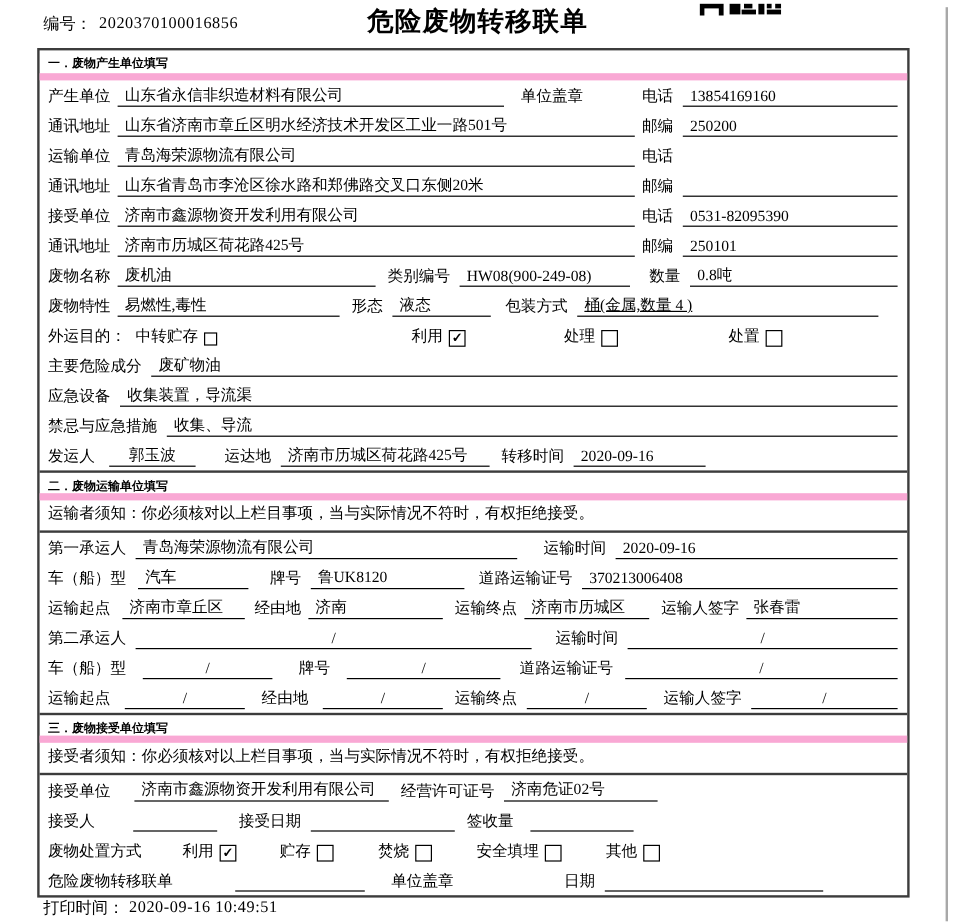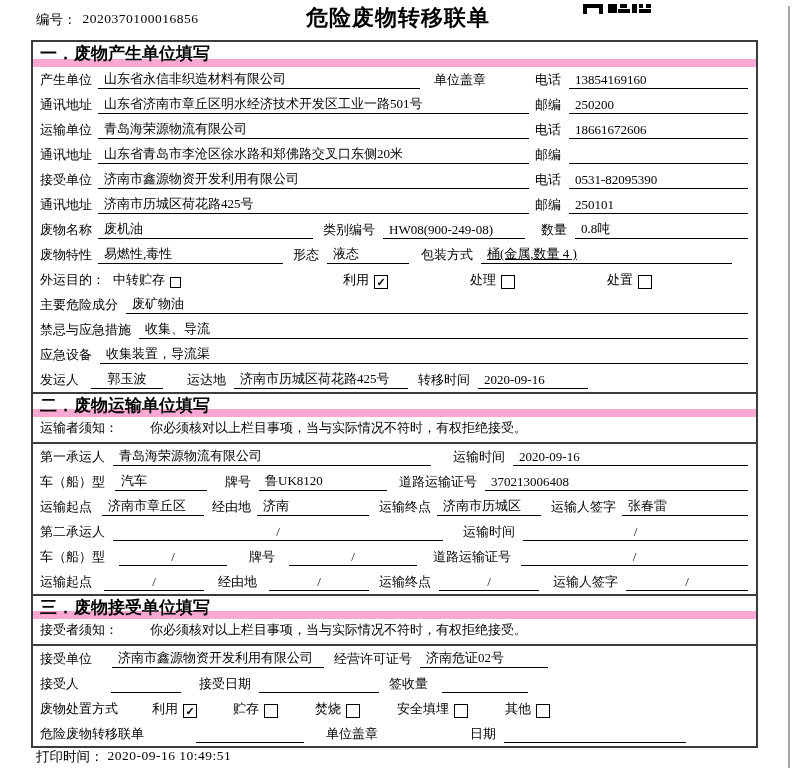--- a/index.html
+++ b/index.html
@@ -9,26 +9,26 @@
   }
   
   .docno{position:absolute;left:36px;top:11px;font-size:13.5px;display:flex;}
   .docno .val{margin-left:6px;letter-spacing:.5px;}
   .title{position:absolute;left:0;top:3px;width:100%;text-align:center;
          font-size:22px;font-weight:bold;letter-spacing:1px;}
   .qr{position:absolute;left:583px;top:0;}
   .scan-edge{position:absolute;left:788px;top:6px;width:2px;height:762px;background:#a8a8a8;}
   
   .tbl{position:absolute;left:31px;top:40px;width:727px;border:2px solid #3c3c3c;box-sizing:border-box;background:#fff;}
-  .sec{height:25px;line-height:24px;font-weight:bold;font-size:17px;padding-left:7px;
-       border-bottom:8px solid #f9a8d4;box-sizing:border-box;}
+  .sec{height:25px;line-height:24px;font-weight:bold;font-size:10px;padding-left:7px;
+       border-bottom:6px solid #f9a8d4;box-sizing:border-box;}
   .sec.bt{border-top:2px solid #3c3c3c;}
   .row{display:flex;align-items:flex-end;height:25px;box-sizing:border-box;
        padding:0 8px 3px 7px;font-size:13px;white-space:nowrap;}
-  .row.bb{border-bottom:2px solid #3c3c3c;padding-bottom:5px;height:27px;gap:32px;}
+  .row.bb{border-bottom:2px solid #3c3c3c;padding-bottom:5px;height:27px;}
   .lbl{flex-shrink:0;}
   .u{border-bottom:1px solid #000;padding:0 2px 0 6px;flex-shrink:0;min-width:20px;box-sizing:border-box;overflow:hidden;}
   .u.fx{flex:1 1 auto;min-width:0;}
   .u.ctr{text-align:center;padding:0;}
   .rg{margin-left:auto;width:213px;display:flex;align-items:flex-end;flex-shrink:0;}
   .rg .u{flex:1 1 auto;margin-left:8px;min-width:0;}
   .sp{flex:1 1 auto;}
   .cb{width:12px;height:12px;border:1.5px solid #000;margin-left:5px;flex-shrink:0;
       font-size:11px;line-height:12px;text-align:center;box-sizing:content-box;}
   .cb.sm{width:9px;height:9px;line-height:9px;font-size:9px;margin-bottom:1px;}
@@ -79,21 +79,20 @@
       <span class="lbl">邮编</span>
       <span class="u">250200</span>
     </span>
   </div>
 
   <div class="row">
     <span class="lbl">运输单位</span>
     <span class="u fx" style="margin-left:6px;margin-right:6px;">青岛海荣源物流有限公司</span>
     <span class="rg">
       <span class="lbl">电话</span>
-      <span class="u">18661672606</span>
     </span>
   </div>
 
   <div class="row">
     <span class="lbl">通讯地址</span>
     <span class="u fx" style="margin-left:6px;margin-right:6px;">山东省青岛市李沧区徐水路和郑佛路交叉口东侧20米</span>
     <span class="rg">
       <span class="lbl">邮编</span>
       <span class="u"></span>
     </span>
@@ -146,27 +145,27 @@
     <span class="lbl" style="margin-left:92px;">处置</span>
     <span class="cb"><b class="mk"></b></span>
   </div>
 
   <div class="row">
     <span class="lbl">主要危险成分</span>
     <span class="u fx" style="margin-left:8px;">废矿物油</span>
   </div>
 
   <div class="row">
+    <span class="lbl">应急设备</span>
+    <span class="u fx" style="margin-left:8px;">收集装置，导流渠</span>
+  </div>
+
+  <div class="row">
     <span class="lbl">禁忌与应急措施</span>
     <span class="u fx" style="margin-left:8px;">收集、导流</span>
-  </div>
-
-  <div class="row">
-    <span class="lbl">应急设备</span>
-    <span class="u fx" style="margin-left:8px;">收集装置，导流渠</span>
   </div>
 
   <div class="row">
     <span class="lbl">发运人</span>
     <span class="u ctr" style="width:72px;margin-left:12px;">郭玉波</span>
     <span class="lbl" style="margin-left:24px;">运达地</span>
     <span class="u" style="width:174px;margin-left:8px;">济南市历城区荷花路425号</span>
     <span class="lbl" style="margin-left:10px;">转移时间</span>
     <span class="u" style="width:110px;margin-left:8px;">2020-09-16</span>
     <span class="sp"></span>

